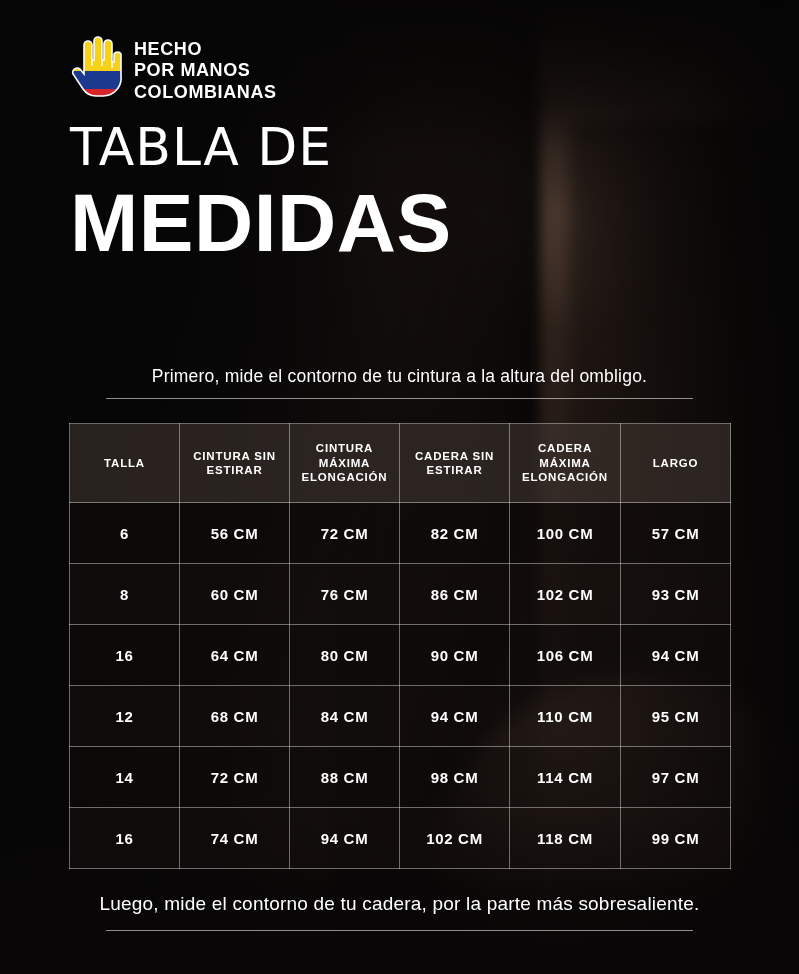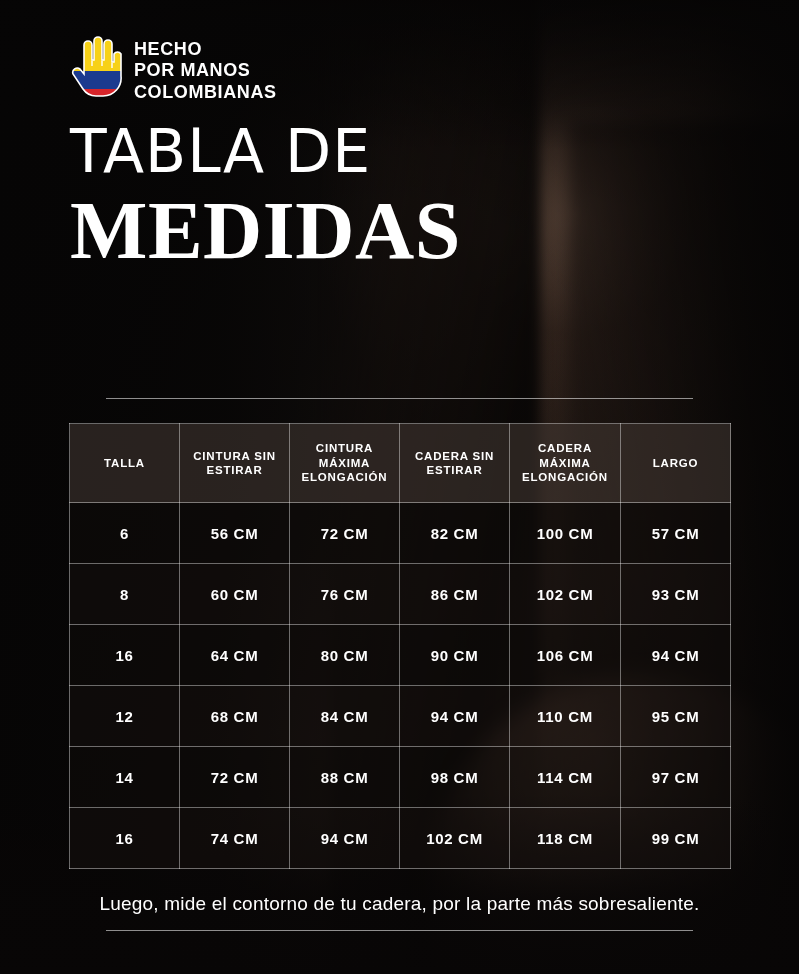--- a/index.html
+++ b/index.html
@@ -103,33 +103,33 @@
   .brand-text div { white-space: nowrap; }
 
   
   .headline {
     position: absolute;
     left: 70px;
     top: 120px;
     color: #ffffff;
   }
   .headline .l1 {
-    font-size: 60px;
+    font-size: 52px;
     font-weight: 400;
     letter-spacing: 1px;
     line-height: 1.05;
     font-family: "DejaVu Sans", sans-serif;
   }
   .headline .l2 {
     font-size: 82px;
     font-weight: 800;
     letter-spacing: 0.5px;
     line-height: 1.08;
     margin-top: 4px;
-    font-family: Liberation Serif, serif;
+    font-family: Liberation Sans, sans-serif;
   }
 
   
   .instruction-top {
     position: absolute;
     left: 0; right: 0;
     top: 366px;
     text-align: center;
     color: #ffffff;
     font-size: 17.5px;
@@ -247,20 +247,21 @@
         <div>POR MANOS</div>
         <div>COLOMBIANAS</div>
       </div>
     </div>
 
     <div class="headline">
       <div class="l1">TABLA DE</div>
       <div class="l2">MEDIDAS</div>
     </div>
 
+    <div class="instruction-top">Primero, mide  el contorno de tu cintura a la altura del ombligo.</div>
     <div class="rule-top"></div>
 
     <div class="table-wrap">
       <table class="sizes">
         <colgroup>
           <col class="c0">
             <col class="c1">
             <col class="c2">
             <col class="c3">
             <col class="c4">

